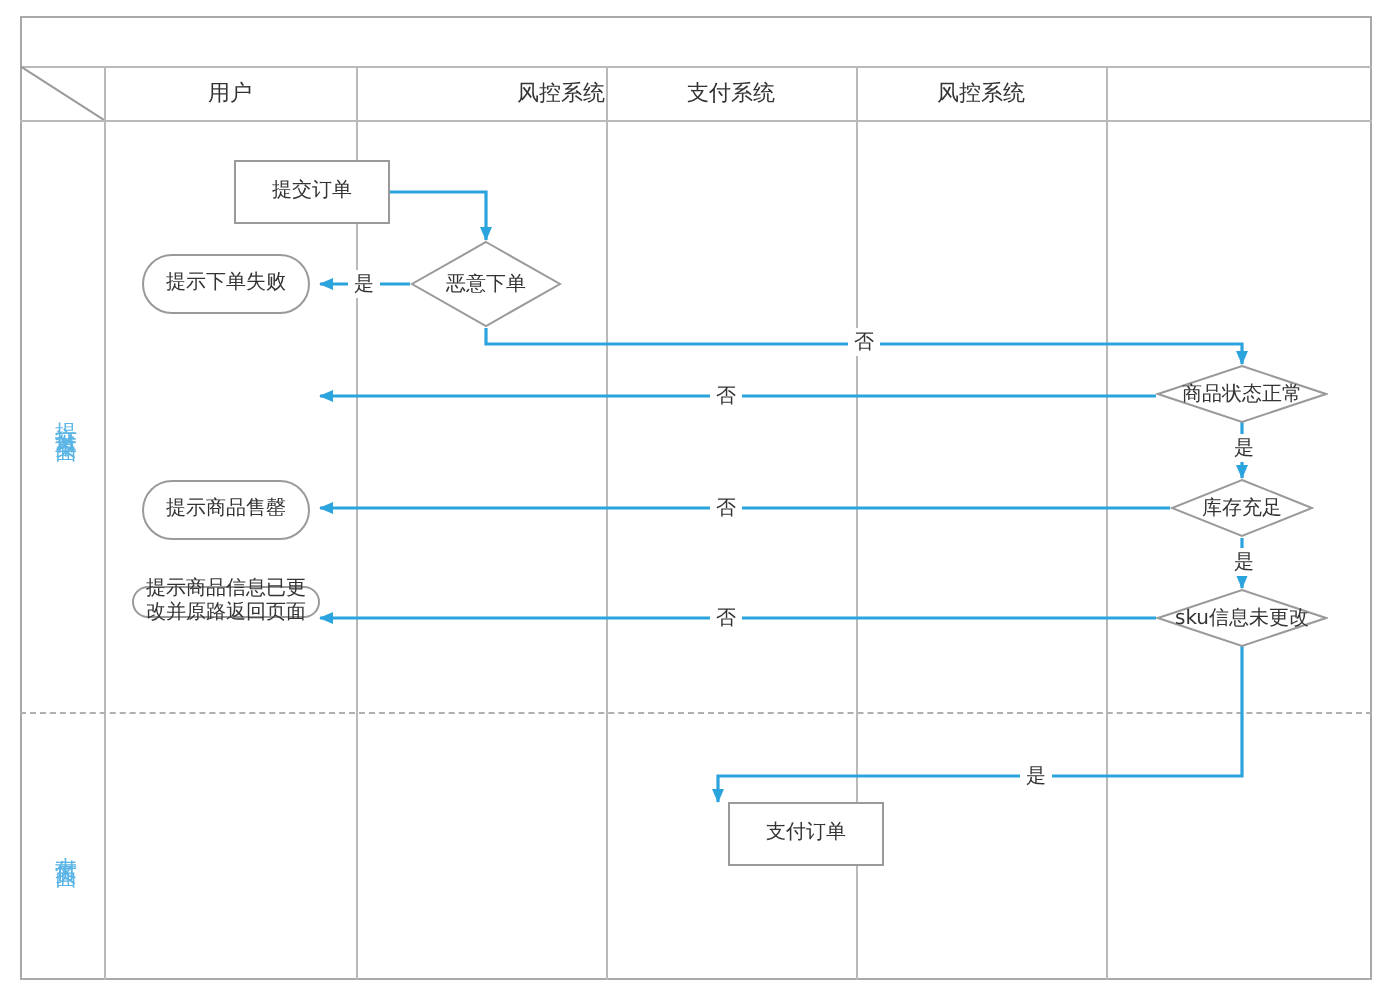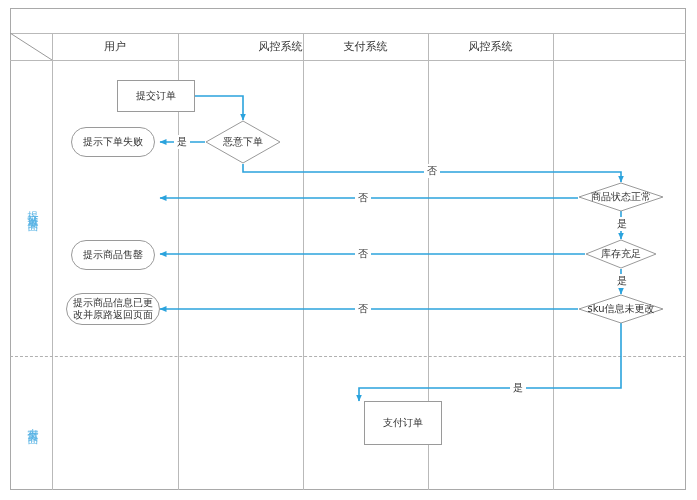--- a/index.html
+++ b/index.html
@@ -113,26 +113,26 @@
   <div class="edge-label" style="left:614px;top:274px;">是</div>
   <div class="edge-label" style="left:510px;top:381px;">是</div>
 
   <div class="node rect" style="left:73px;top:80px;width:78px;height:32px;">提交订单</div>
 
   <div class="node pill" style="left:71px;top:127px;width:84px;height:30px;">提示下单失败</div>
 
 
   <div class="node pill" style="left:71px;top:240px;width:84px;height:30px;">提示商品售罄</div>
 
-  <div class="node pill" style="left:66px;top:293px;width:94px;height:32px;flex-direction:column;">
+  <div class="node pill" style="left:66px;top:293px;width:94px;height:16px;flex-direction:column;">
     <span>提示商品信息已更</span>
     <span>改并原路返回页面</span>
   </div>
 
-  <div class="node rect" style="left:320px;top:401px;width:78px;height:44px;">支付订单</div>
+  <div class="node rect" style="left:320px;top:401px;width:78px;height:32px;">支付订单</div>
 
   <div class="diamond-wrap" style="left:205px;top:120px;width:76px;height:44px;">
     <svg width="76" height="44">
         <polygon points="38,1 75,22 38,43 1,22" fill="#ffffff" stroke="#9a9a9a" stroke-width="1"></polygon>
       </svg>
     <div class="diamond-text">恶意下单</div>
   </div>
 
   <div class="diamond-wrap" style="left:578px;top:182px;width:86px;height:30px;">
     <svg width="86" height="30">

